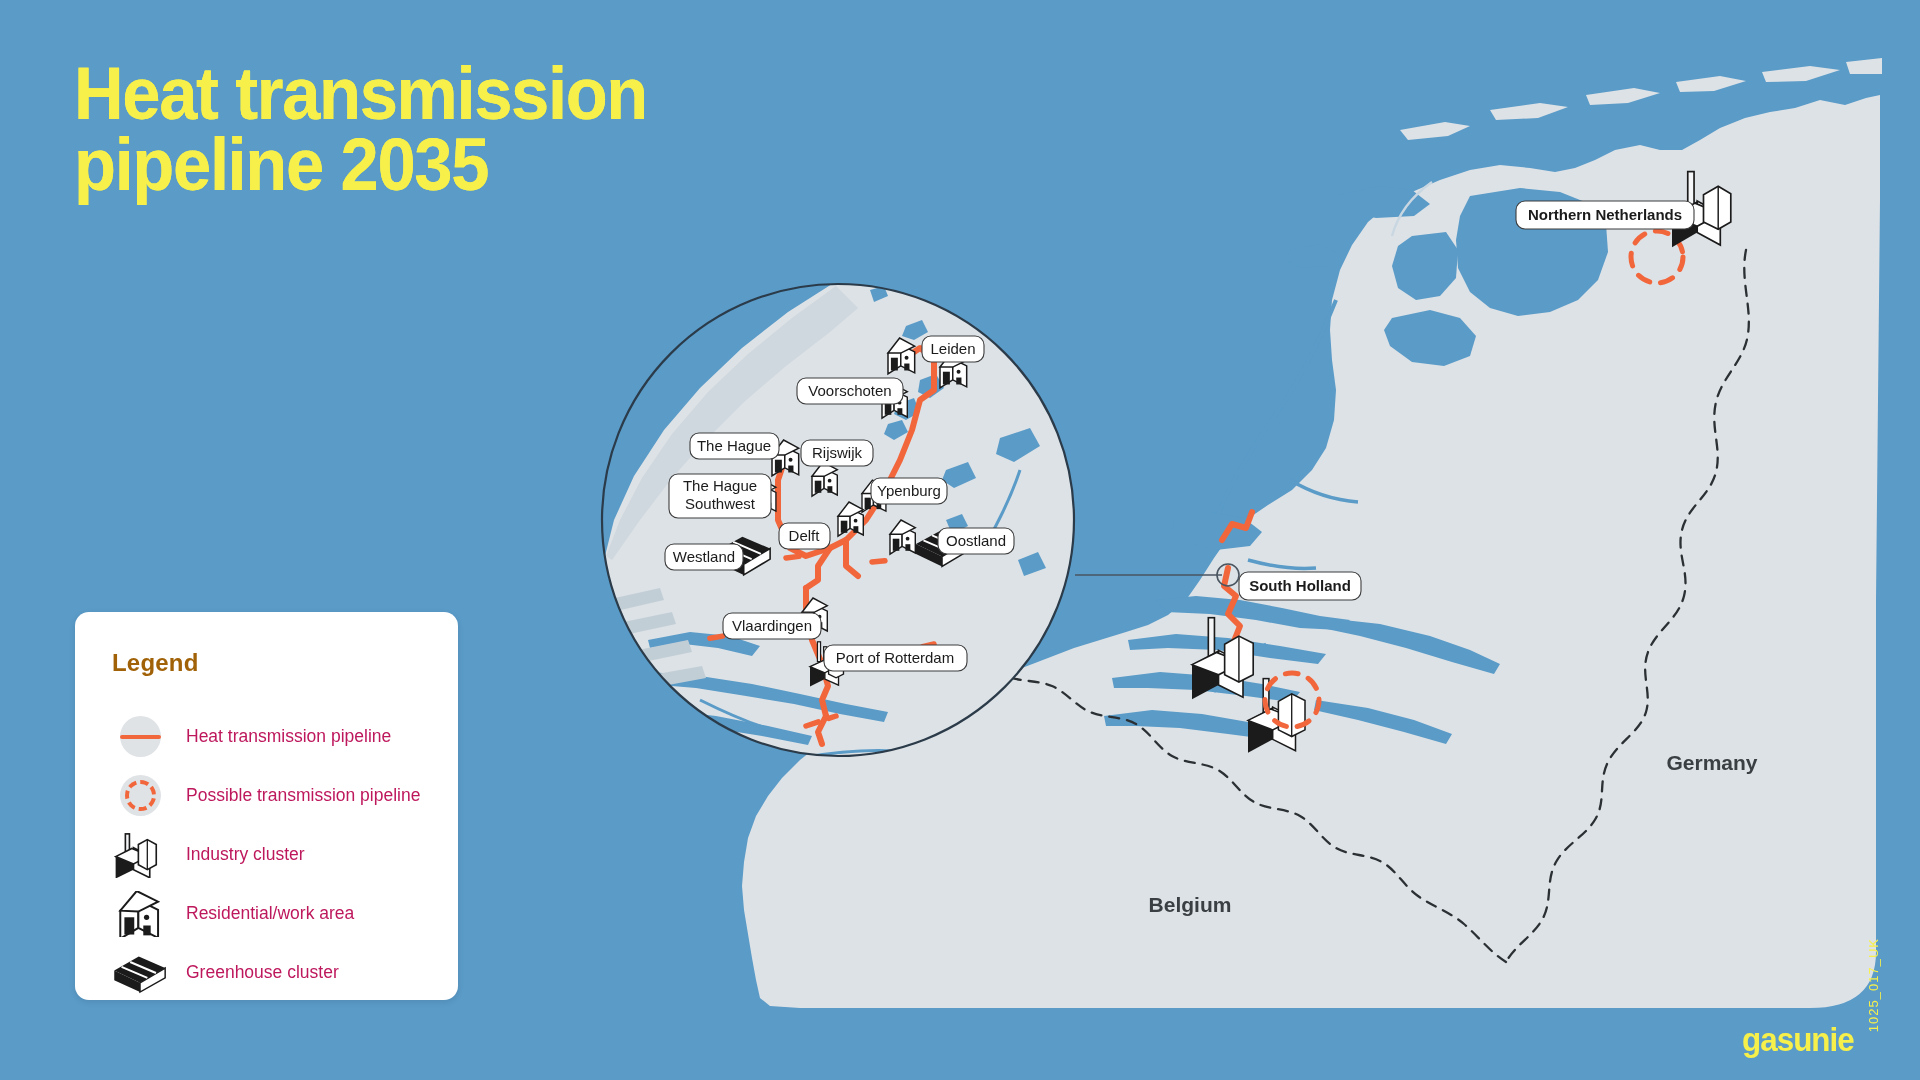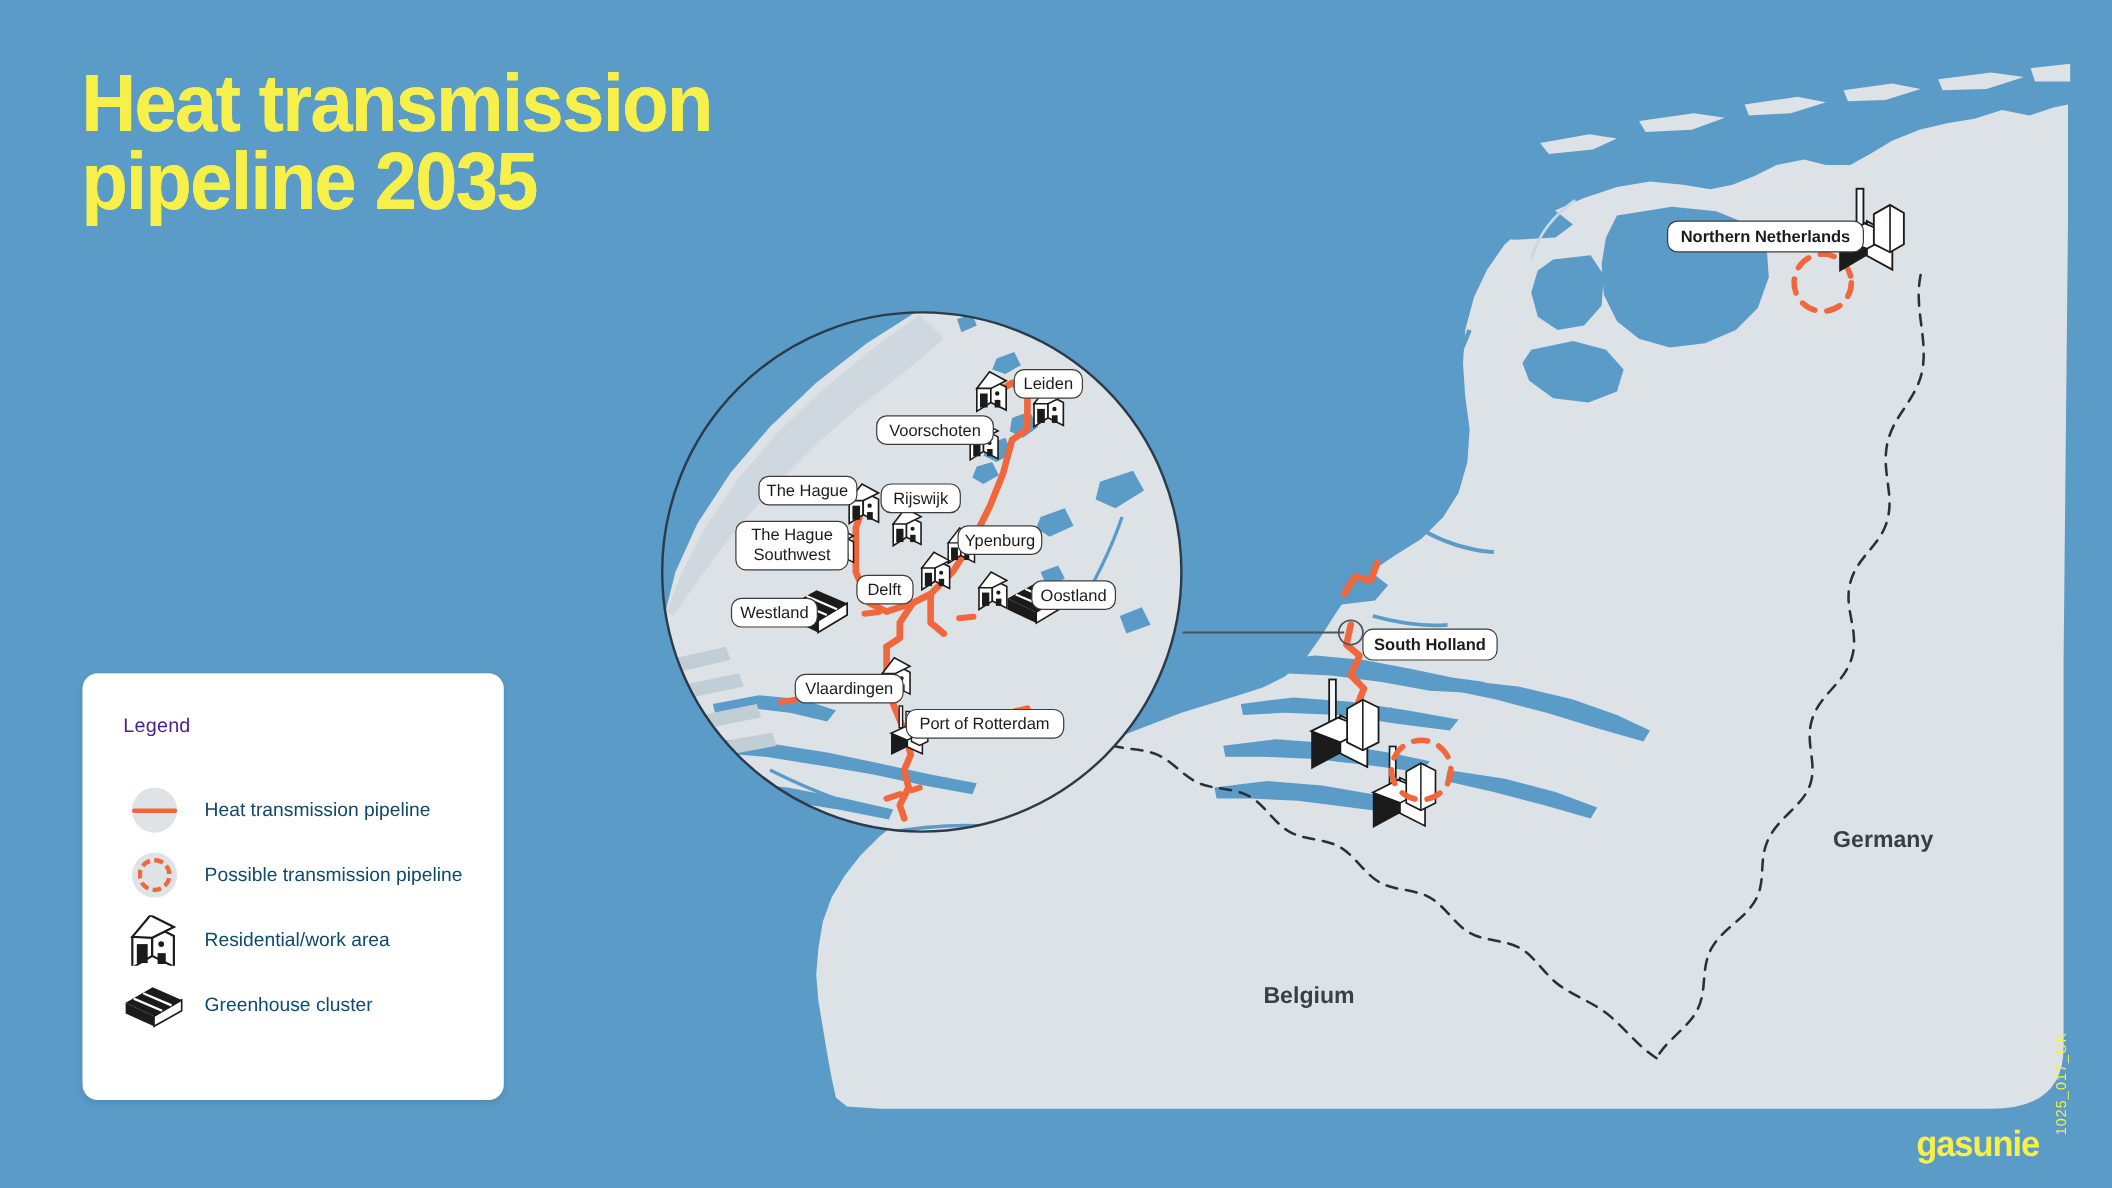--- a/index.html
+++ b/index.html
@@ -29,36 +29,36 @@
   
   .legend{
     position:absolute;left:75px;top:612px;
     width:383px;height:388px;
     background:#ffffff;
     border-radius:14px;
     box-shadow:0 2px 6px rgba(0,0,0,.10);
   }
   .legend-title{
     position:absolute;left:37px;top:37px;
-    font-size:18px;font-weight:normal;color:#4c1d95;
+    font-size:24px;font-weight:bold;color:#a16207;
     letter-spacing:.2px;
   }
   .legend-rows{position:absolute;left:37px;top:95px;right:18px;}
   .legend-row{
     display:flex;align-items:center;
     height:59px;
   }
   .legend-ico{
     width:56px;height:56px;flex:0 0 56px;
     display:flex;align-items:center;justify-content:center;
     position:relative;
   }
   .legend-label{
     margin-left:18px;
-    font-size:17.5px;color:#0c4a6e;
+    font-size:17.5px;color:#be185d;
     white-space:nowrap;
   }
   .disc{
     width:41px;height:41px;border-radius:50%;
     background:#dfe3e6;
     display:flex;align-items:center;justify-content:center;
   }
   .disc .bar{width:49px;height:4px;background:#f2663c;border-radius:2px;}
   .disc .ring{
     width:31px;height:31px;border-radius:50%;
@@ -503,20 +503,33 @@
 
       <div class="legend-row">
         <div class="legend-ico">
           <div class="disc">
               <div class="ring"></div>
             </div>
         </div>
         <div class="legend-label">Possible transmission pipeline</div>
       </div>
 
+      <div class="legend-row">
+        <div class="legend-ico">
+          <svg width="52" height="46" viewBox="0 0 64 56">
+            <rect x="14" y="2" width="5" height="26" fill="#f4f6f7" stroke="#1b1b1b" stroke-width="2"></rect>
+            <path d="M2,30 L24,19 L24,46 L2,57 Z" fill="#1b1b1b"></path>
+            <path d="M24,19 L44,29 L44,56 L24,46 Z" fill="#ffffff" stroke="#1b1b1b" stroke-width="2"></path>
+            <path d="M2,30 L22,20 L44,29 L24,39 Z" fill="#ffffff" stroke="#1b1b1b" stroke-width="2"></path>
+            <path d="M30,15 L41,9 L52,15 L52,40 L41,46 L30,40 Z" fill="#ffffff" stroke="#1b1b1b" stroke-width="2"></path>
+            <path d="M41,9 L41,46" stroke="#1b1b1b" stroke-width="1.6"></path>
+          </svg>
+        </div>
+        <div class="legend-label">Industry cluster</div>
+      </div>
 
       <div class="legend-row">
         <div class="legend-ico">
           <svg width="48" height="46" viewBox="0 0 52 56">
             <path d="M2,24 L24,11 L24,45 L2,58 Z" fill="#ffffff" stroke="#1b1b1b" stroke-width="2.4"></path>
             <path d="M24,11 L48,23 L48,57 L24,45 Z" fill="#ffffff" stroke="#1b1b1b" stroke-width="2.4"></path>
             <path d="M2,24 L22,0 L48,13 L24,25 Z" fill="#ffffff" stroke="#1b1b1b" stroke-width="2.4"></path>
             <rect x="7" y="32" width="12" height="21" fill="#1b1b1b"></rect>
             <circle cx="34" cy="32" r="3.2" fill="#1b1b1b"></circle>
             <rect x="30" y="42" width="9" height="12" fill="#1b1b1b"></rect>

